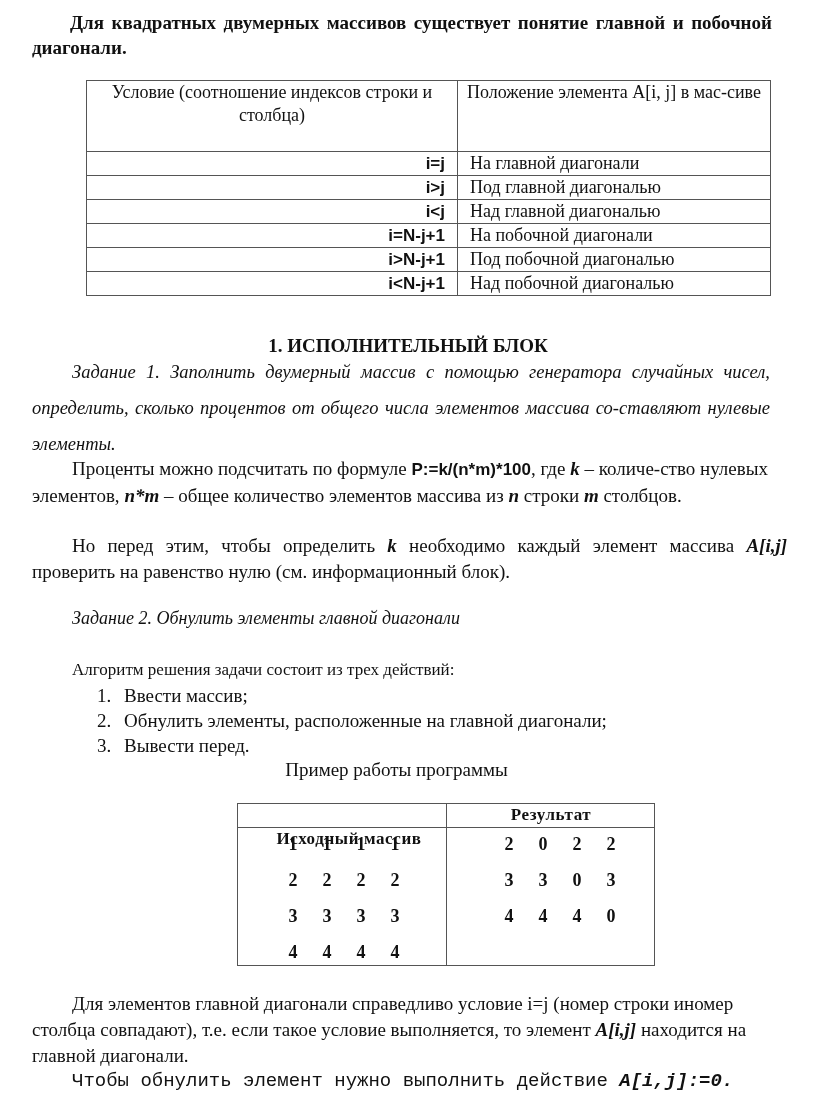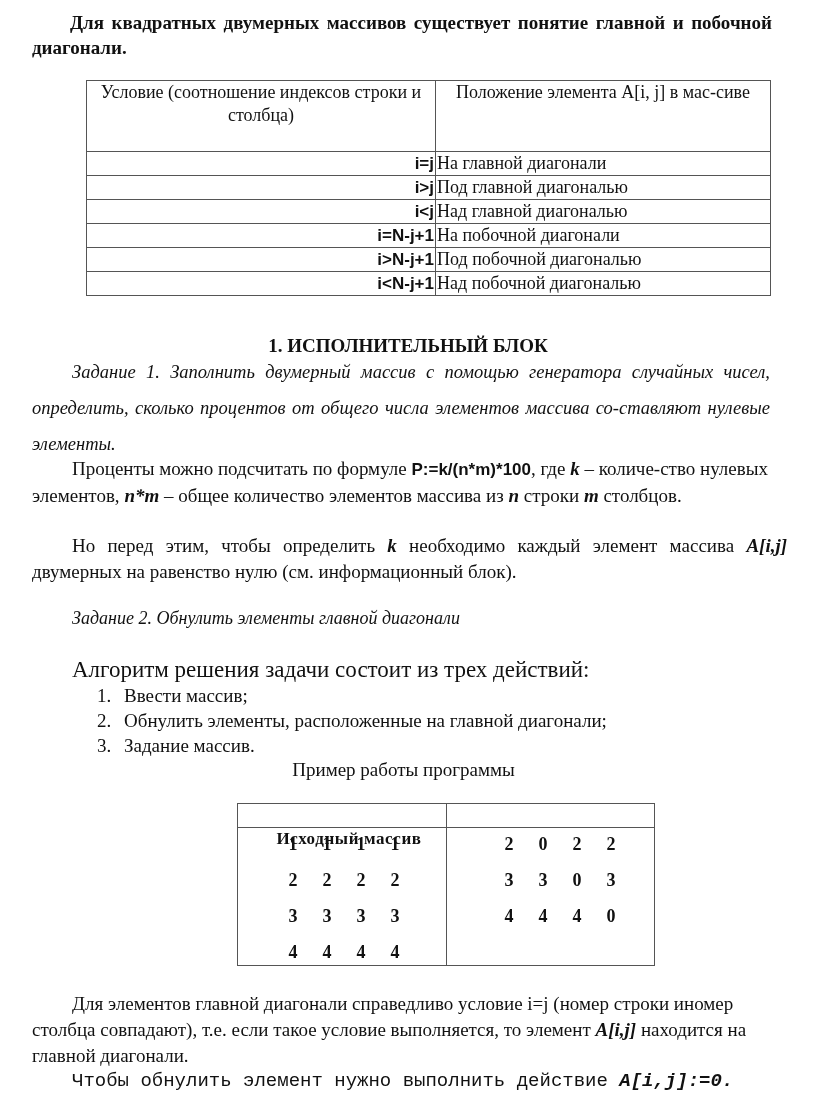--- a/index.html
+++ b/index.html
@@ -11,40 +11,40 @@
     .intro {
       left: 32px; top: 10px; width: 740px; font-weight: bold; font-size: 19px; line-height: 25px;
       white-space: normal; text-indent: 38px; text-align: justify;
     }
     
     table.info {
       position: absolute; left: 86px; top: 80px; width: 685px;
       border-collapse: collapse; font-size: 18px;
     }
     table.info td {
-      border: 1.5px solid #555; padding: 0 1px; line-height: 23px; vertical-align: top;
+      border: 1.5px solid #555; padding: 0 12px; line-height: 23px; vertical-align: top;
     }
     table.info td.cond { width: 346px; text-align: right; }
     table.info td.pos { text-align: left; }
     table.info tr.head td { text-align: center; height: 70px; }
     table.info tr.head td.pos { padding: 0 8px; }
     table.info tr.row td { height: 23px; }
     table.info tr.row td.cond { font-family: "Liberation Sans", sans-serif; font-weight: bold; font-size: 17px; }
 
     .section-title { left: 0; width: 816px; top: 333px; text-align: center; font-weight: bold; font-size: 19px; }
     .task1 { left: 32px; top: 354px; width: 738px; font-style: italic; white-space: normal;
       text-indent: 40px; text-align: justify; font-size: 18.5px; line-height: 36px; }
     .formula { left: 32px; top: 456px; width: 755px; white-space: normal; text-indent: 40px; font-size: 19px; line-height: 26px; }
     .check { left: 32px; top: 533px; width: 755px; white-space: normal; text-indent: 40px; text-align: justify; font-size: 19px; line-height: 26px; }
     .task2 { left: 72px; top: 605px; font-style: italic; font-size: 18px; }
-    .algo { left: 72px; top: 657px; font-size: 23px; text-align: right; }
+    .algo { left: 72px; top: 657px; font-size: 17px; text-align: right; }
     .steps { left: 97px; top: 683px; font-size: 19px; }
     .steps div { line-height: 25px; }
     .steps span.num { display: inline-block; width: 27px; }
-    .example-title { left: 7px; width: 793px; top: 757px; text-align: center; font-size: 19px; }
+    .example-title { left: 0; width: 793px; top: 757px; text-align: center; font-size: 19px; }
 
     
     .ex {
       position: absolute; left: 237px; top: 803px; width: 418px; height: 163px;
       border: 1.5px solid #555; box-sizing: border-box;
     }
     .ex .vline { position: absolute; left: 208px; top: 0; bottom: 0; border-left: 1.5px solid #555; }
     .ex .hline { position: absolute; left: 0; right: 0; top: 23px; border-top: 1.5px solid #555; }
     .ex .hdr { position: absolute; top: 1px; font-weight: bold; font-size: 17px; text-align: center; letter-spacing: 0.6px; }
     .ex .hdr.left { left: 7px; width: 208px; margin-top: 24px; }
@@ -97,38 +97,39 @@
   </tr>
 </tbody>
   </table>
 
 <div class="p section-title">1. ИСПОЛНИТЕЛЬНЫЙ БЛОК</div>
 
 <div class="p task1">Задание 1. Заполнить двумерный массив с помощью генератора случайных чисел, определить, сколько процентов от общего числа элементов массива со-ставляют нулевые элементы.</div>
 
 <div class="p formula"><span>Проценты можно подсчитать по формуле </span><b class="bs">P:=k/(n*m)*100</b><span>, где </span><b class="bi">k</b><span> – количе-ство нулевых элементов, </span><b class="bi">n*m</b><span> – общее количество элементов массива из </span><b class="bi">n</b><span> строки </span><b class="bi">m</b><span> столбцов.</span></div>
 
-<div class="p check"><span>Но перед этим, чтобы определить </span><b class="bi">k</b><span> необходимо каждый элемент массива </span><b class="bi">A[i,j]</b><span> двумерных на равенство нулю (см. информационный блок).</span></div>
+<div class="p check"><span>Но перед этим, чтобы определить </span><b class="bi">k</b><span> необходимо каждый элемент массива </span><b class="bi">A[i,j]</b><span> проверить на равенство нулю (см. информационный блок).</span></div>
 
 <div class="p task2">Задание 2. Обнулить элементы главной диагонали</div>
 
 <div class="p algo">Алгоритм решения задачи состоит из трех действий:</div>
 
 <div class="p steps">
   <div><span class="num">1.</span><span>Ввести массив;</span></div>
   <div><span class="num">2.</span><span>Обнулить элементы, расположенные на главной диагонали;</span></div>
-  <div><span class="num">3.</span><span>Задание массив.</span></div>
+  <div><span class="num">3.</span><span>Вывести перед.</span></div>
 </div>
 
 <div class="p example-title">Пример работы программы</div>
 
 <div class="ex">
   <div class="vline"></div>
   <div class="hline"></div>
   <div class="hdr left">Исходный массив</div>
+  <div class="hdr right">Результат</div>
   <div class="grid left" id="grid-source">
       <div class="r"><span class="c">1</span><span class="c">1</span><span class="c">1</span><span class="c">1</span></div>
       <div class="r"><span class="c">2</span><span class="c">2</span><span class="c">2</span><span class="c">2</span></div>
       <div class="r"><span class="c">3</span><span class="c">3</span><span class="c">3</span><span class="c">3</span></div>
       <div class="r"><span class="c">4</span><span class="c">4</span><span class="c">4</span><span class="c">4</span></div>
     </div>
   <div class="grid right" id="grid-result">
       <div class="r"><span class="c">2</span><span class="c">0</span><span class="c">2</span><span class="c">2</span></div>
       <div class="r"><span class="c">3</span><span class="c">3</span><span class="c">0</span><span class="c">3</span></div>
       <div class="r"><span class="c">4</span><span class="c">4</span><span class="c">4</span><span class="c">0</span></div>

